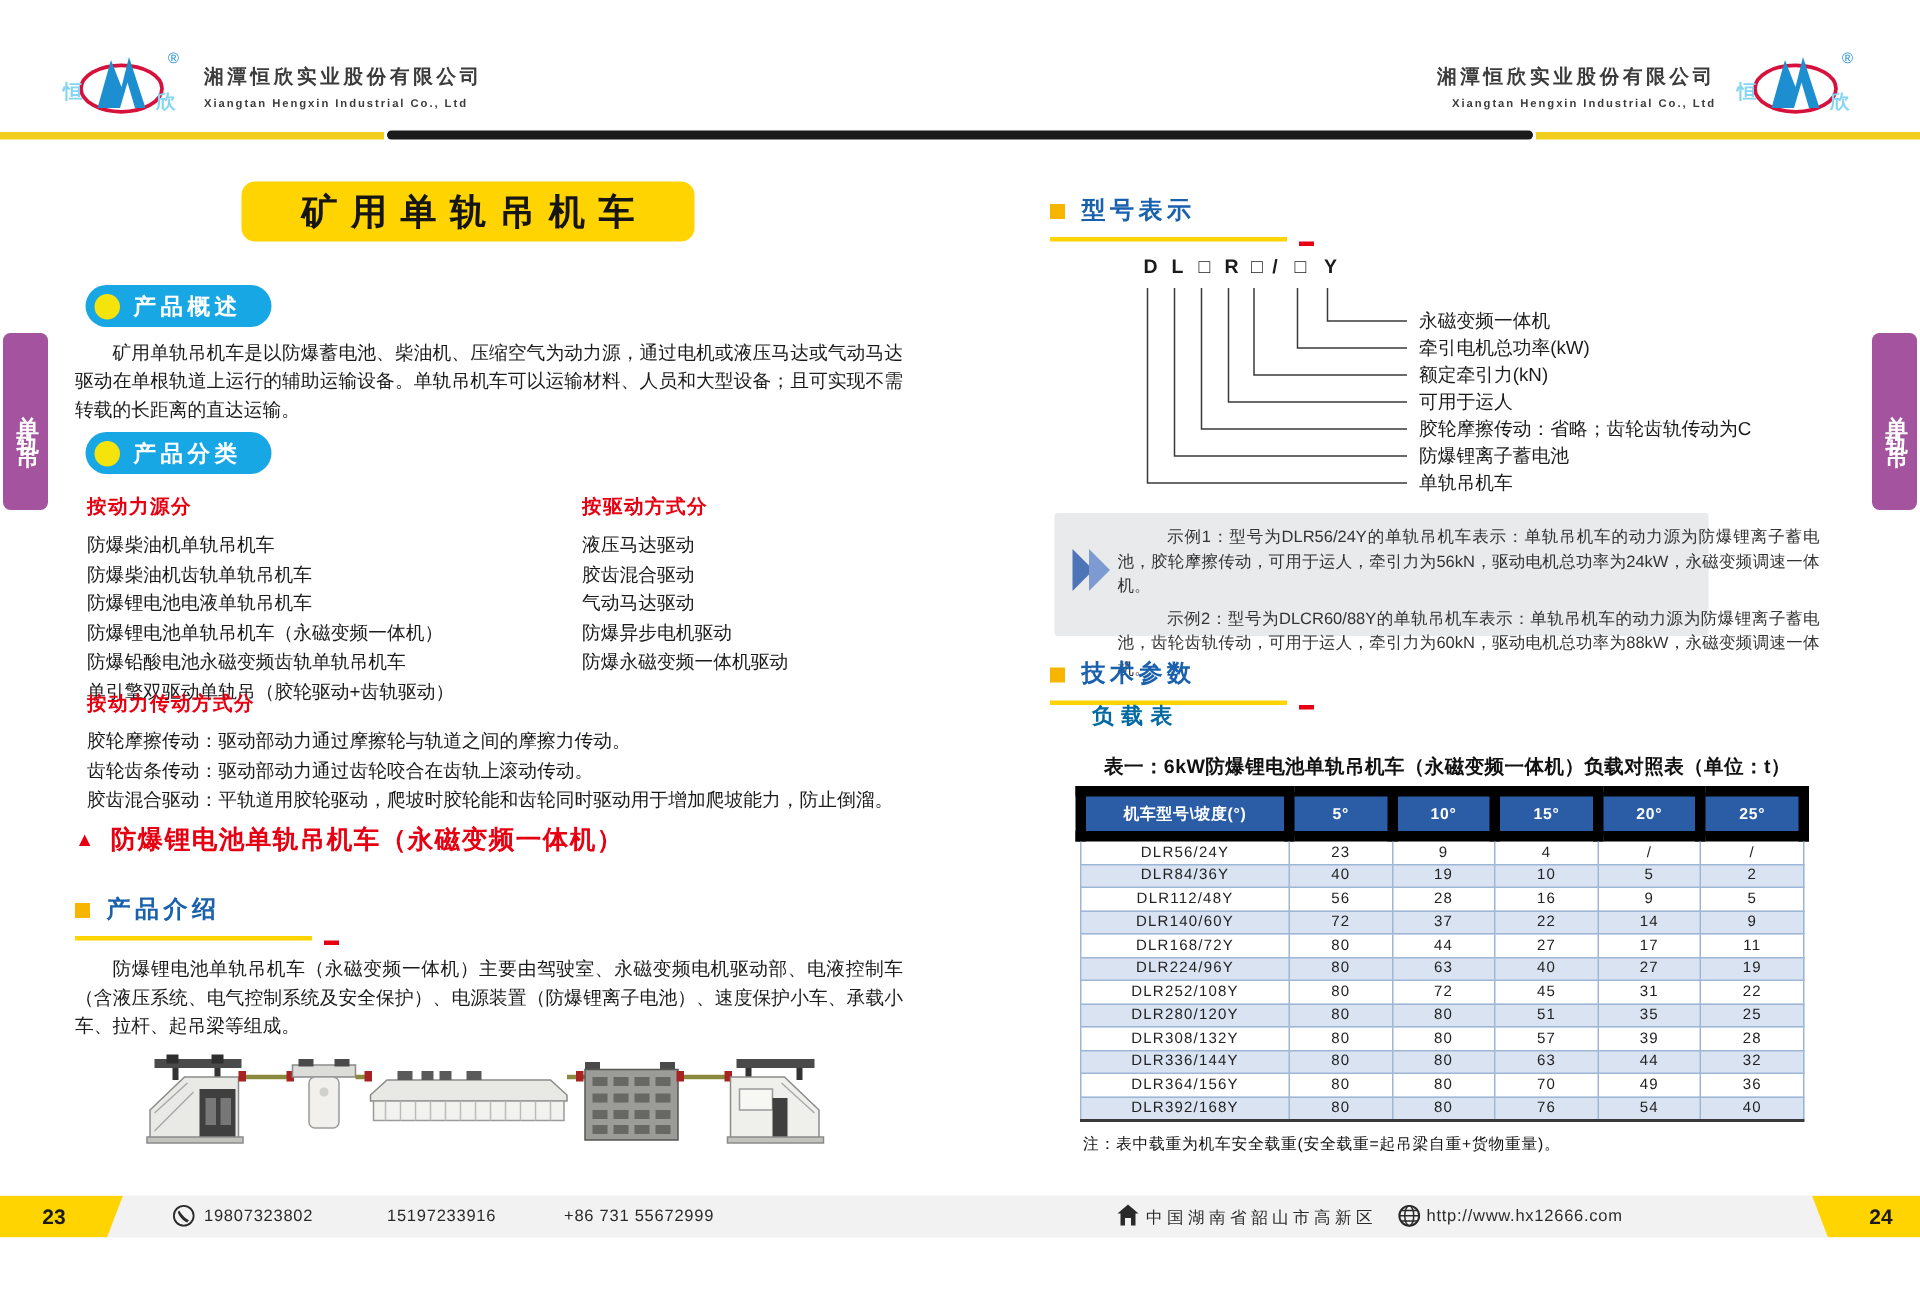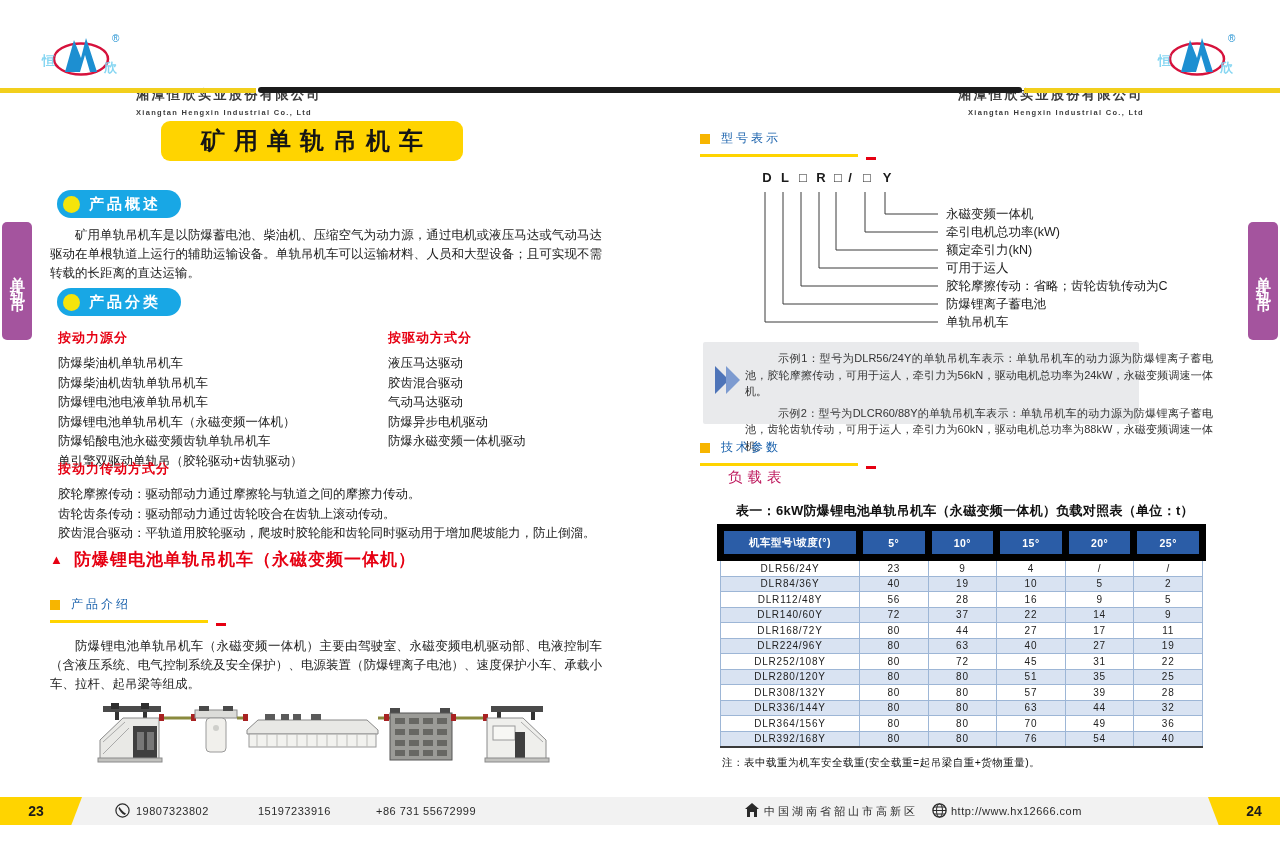--- a/index.html
+++ b/index.html
@@ -4,21 +4,21 @@
 <style>
   html,body{margin:0;padding:0;}
   body{
     width:1280px;height:868px;position:relative;background:#ffffff;overflow:hidden;
     font-family:"Liberation Sans","DejaVu Sans",sans-serif;
     -webkit-font-smoothing:antialiased;
   }
   .abs{position:absolute;}
 
   
-  .company-cn{font-size:13px;font-weight:bold;letter-spacing:2.5px;color:#3c3c3c;white-space:nowrap;margin-top:44px;}
+  .company-cn{font-size:13px;font-weight:bold;letter-spacing:2.5px;color:#3c3c3c;white-space:nowrap;}
   .company-en{font-size:7.5px;font-weight:bold;letter-spacing:1.3px;color:#3c3c3c;margin-top:4px;white-space:nowrap;}
   .hdr-rule-y{position:absolute;top:88px;height:5px;background:#F2CF1D;}
   .hdr-rule-b{position:absolute;top:87px;height:6px;background:#1b1b1b;border-radius:3px;}
 
   
   .side-tab{
     position:absolute;top:222px;width:30px;height:118px;background:#A4549E;
     color:#fff;font-size:15px;font-weight:bold;
     display:flex;align-items:center;justify-content:center;
     writing-mode:vertical-rl;text-orientation:upright;letter-spacing:11px;
@@ -48,21 +48,21 @@
   .red-heading{
     position:absolute;display:flex;align-items:center;gap:10px;
     color:#E60012;font-size:17px;font-weight:bold;letter-spacing:1px;white-space:nowrap;
   }
   .red-heading .tri{font-size:13px;line-height:1;}
 
   
   .sec-head{position:absolute;}
   .sec-row{display:flex;align-items:center;gap:11px;}
   .sec-row .sq{width:10px;height:10px;background:#F7B500;}
-  .sec-row .sec-label{color:#1961AC;font-size:12px;font-weight:normal;letter-spacing:3px;white-space:nowrap;}
+  .sec-row .sec-label{color:#1961AC;font-size:16px;font-weight:bold;letter-spacing:3px;white-space:nowrap;}
   .sec-rule{position:relative;margin-top:7px;width:158px;height:3px;background:#FFD400;}
   .sec-rule::after{content:"";position:absolute;left:calc(100% + 8px);top:3px;width:10px;height:3px;background:#E60012;}
 
   
   .diagram{left:700px;top:170px;width:528px;height:168px;}
   .code-row{position:absolute;left:0;top:0;width:100%;height:20px;}
   .code-char{position:absolute;top:0;width:16px;text-align:center;font-size:13px;font-weight:bold;color:#1b1b1b;}
   .dia-label{position:absolute;left:246px;font-size:12.5px;color:#1b1b1b;white-space:nowrap;}
   .diagram svg{position:absolute;left:0;top:0;}
 
@@ -70,21 +70,21 @@
   .example-box{
     left:703px;top:342px;width:436px;height:82px;background:#E9EAEC;border-radius:2px;
   }
   .example-text{
     position:absolute;left:42px;top:8px;width:468px;
     font-size:11px;line-height:16.5px;color:#333;text-align:justify;
   }
   .example-text p{margin:0 0 5px 0;text-indent:3em;}
 
   
-  .tbl-sub{left:728px;top:468px;color:#be185d;font-size:14.5px;font-weight:normal;letter-spacing:5px;}
+  .tbl-sub{left:728px;top:468px;color:#0369a1;font-size:14.5px;font-weight:bold;letter-spacing:5px;}
   .tbl-title{left:736px;top:502px;font-size:13px;font-weight:bold;color:#111;letter-spacing:0.3px;}
   table.load{
     position:absolute;left:717px;top:524px;width:489px;border-collapse:collapse;
     font-size:10px;table-layout:fixed;border:1px solid #35619B;border-bottom:2px solid #3a3a3a;
   }
   table.load th{
     background:#2B5DA7;color:#fff;font-weight:bold;font-size:10.5px;height:21px;
     border:7px solid #000000;letter-spacing:0.5px;
   }
   table.load td{

